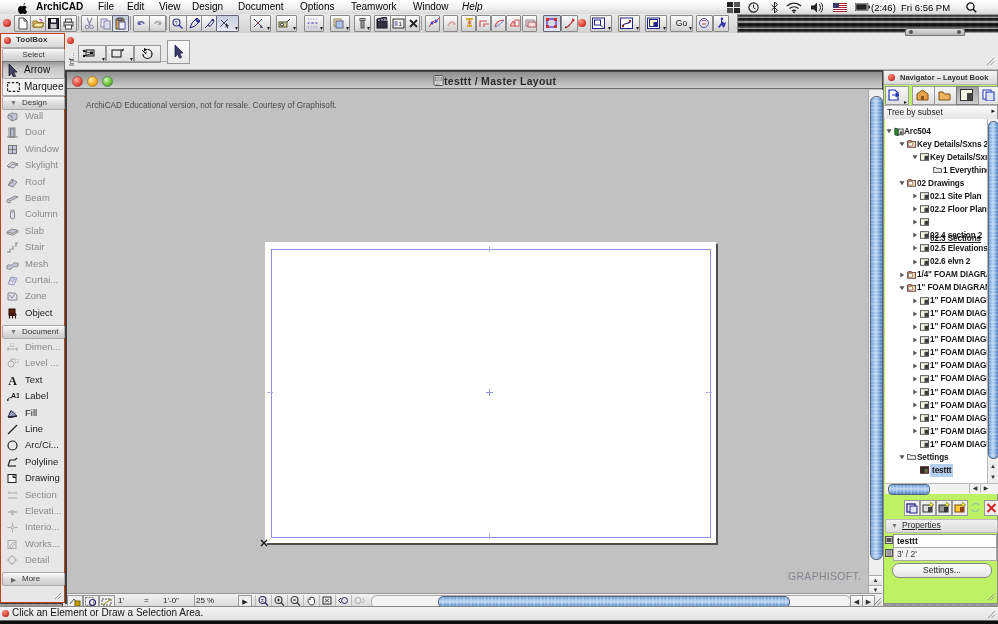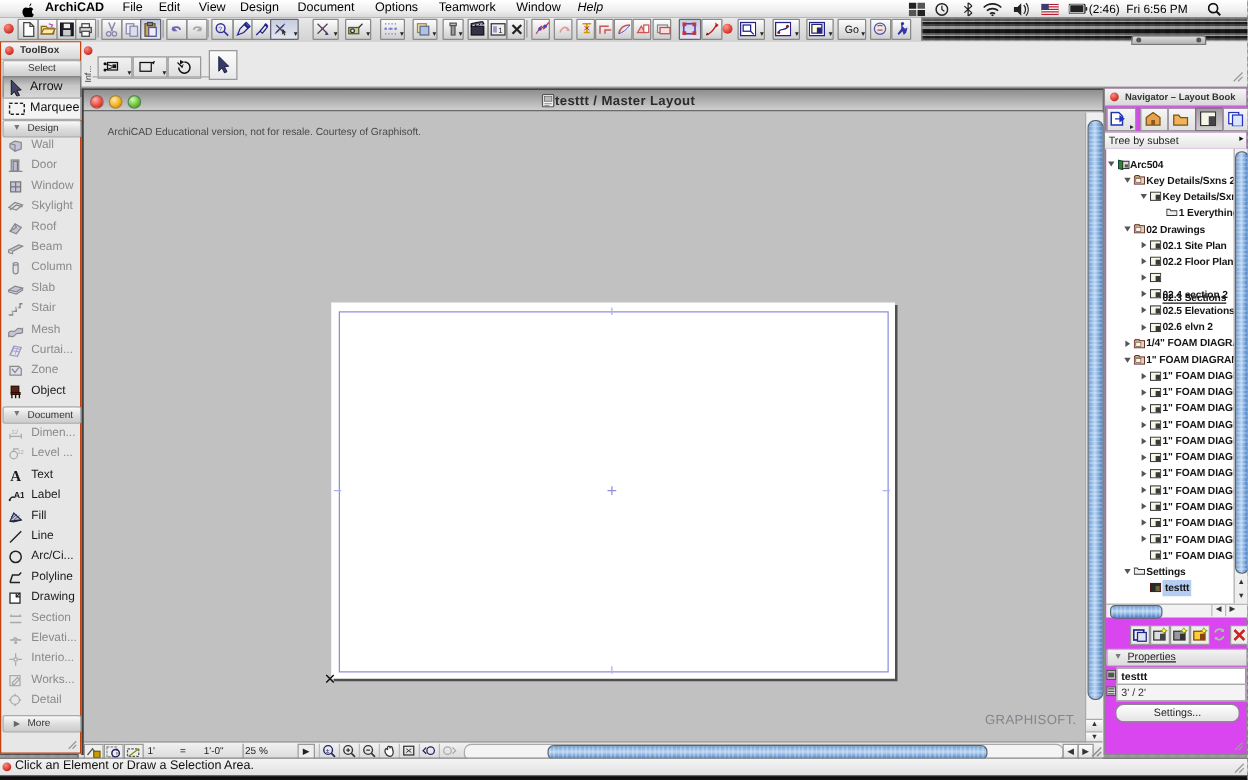--- a/index.html
+++ b/index.html
@@ -785,21 +785,21 @@
     </div>
   <div class="hdr" style="top:538px;text-align:left;">
       <span style="position:absolute;left:8px;top:0.5px;color:#666;font-size:6.5px;">▶</span>
       <span style="position:absolute;left:19px;top:0;">More</span>
     </div>
   <svg class="abs" style="right:2px;bottom:2px" width="8" height="8" viewBox="0 0 8 8">
       <path d="M7 1L1 7M7 4L4 7" stroke="#999" stroke-width="1"></path>
     </svg>
 </div>
 
-<div class="abs" id="navigator" style="left:883px;top:70px;width:115px;height:534px;background:#d946ef;border:1px solid #8a8a8a;box-sizing:border-box;">
+<div class="abs" id="navigator" style="left:883px;top:70px;width:115px;height:534px;background:#bef264;border:1px solid #8a8a8a;box-sizing:border-box;">
   <div class="abs" style="left:0;top:0;width:113px;height:13px;background:linear-gradient(180deg,#f5f5f5,#d8d8d8);border-bottom:1px solid #b0b0b0;">
     <div class="abs" style="left:4px;top:3px;width:7px;height:7px;border-radius:50%;background:radial-gradient(circle at 35% 30%,#f8887e,#d43b30 60%,#7d1208);"></div>
     <div class="abs" style="left:16px;top:2px;font-size:7.5px;font-weight:bold;color:#333;">Navigator – Layout Book</div>
   </div>
 
   <div class="abs" style="left:1px;top:15px;width:22px;height:17px;border:1px solid #999;background:linear-gradient(180deg,#f6f6f6,#e0e0e0);">
     <svg style="margin:2px 0 0 2px" width="13" height="12" viewBox="0 0 13 12">
         <path d="M1 1h6l3 3v7H1z" fill="#fff" stroke="#2233bb" stroke-width="1.2"></path>
         <path d="M4 6h6M8 4l3 2-3 2z" stroke="#2233bb" fill="#2233bb"></path>
       </svg>

